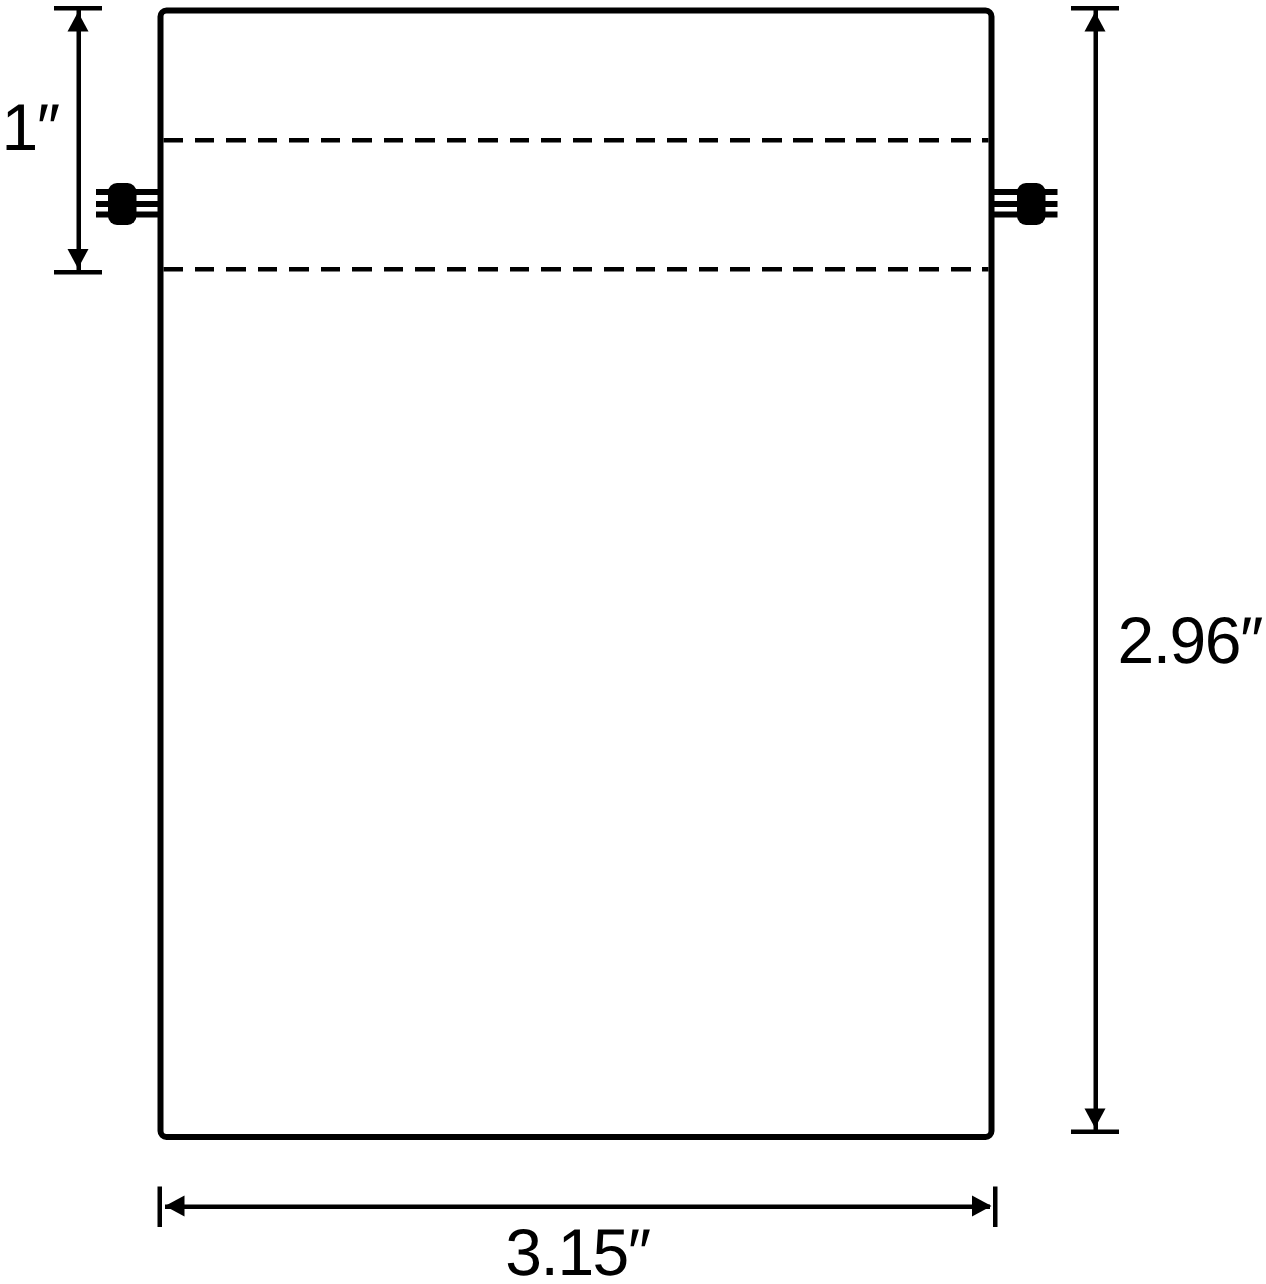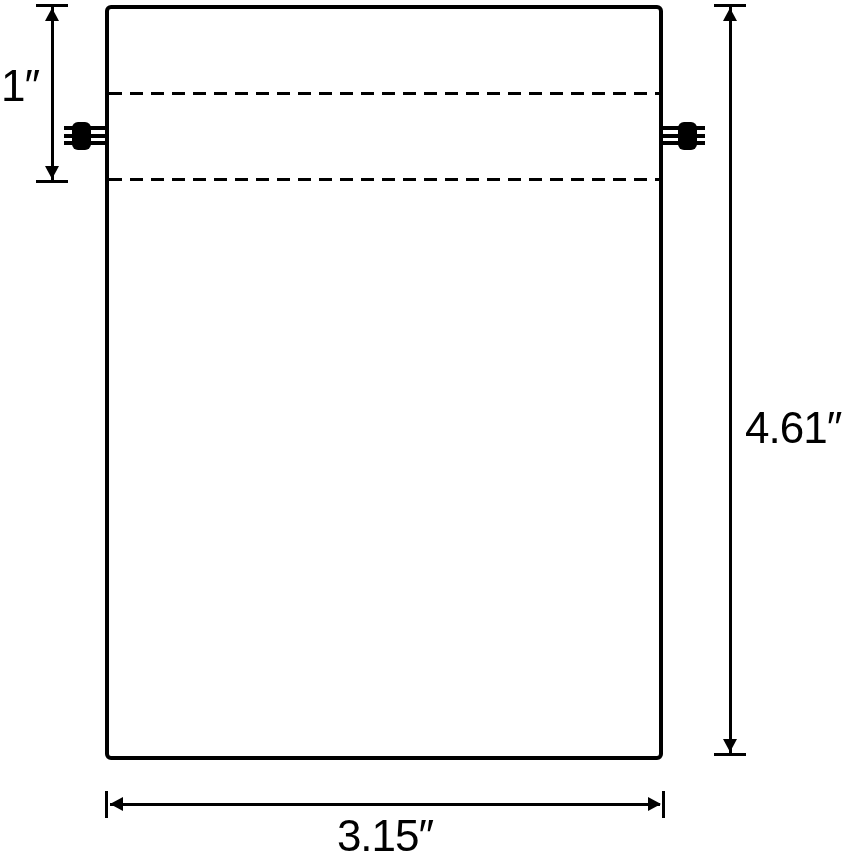--- a/index.html
+++ b/index.html
@@ -83,21 +83,21 @@
     <div class="abs tri down" style="left:45px; top:166px;"></div>
     <div class="abs dim-label" style="left:1px; top:64px;">1″</div>
   </div>
 
   <div>
     <div class="abs cap-h" style="left:714px; top:4px;"></div>
     <div class="abs cap-h" style="left:714px; top:753px;"></div>
     <div class="abs dimline-v" style="left:729px; top:6px; height:748px;"></div>
     <div class="abs tri up" style="left:723px; top:8px;"></div>
     <div class="abs tri down" style="left:723px; top:739px;"></div>
-    <div class="abs dim-label" style="left:745px; top:406px;">4.61″</div>
+    <div class="abs dim-label" style="left:745px; top:406px;">2.96″</div>
   </div>
 
   <div>
     <div class="abs cap-v" style="left:105px; top:791px;"></div>
     <div class="abs cap-v" style="left:662px; top:791px;"></div>
     <div class="abs dimline-h" style="left:110px; top:803px; width:550px;"></div>
     <div class="abs tri left" style="left:110px; top:797px;"></div>
     <div class="abs tri right" style="left:648px; top:797px;"></div>
     <div class="abs dim-label" style="left:285px; top:814px; width:200px; text-align:center;">3.15″</div>
   </div>

